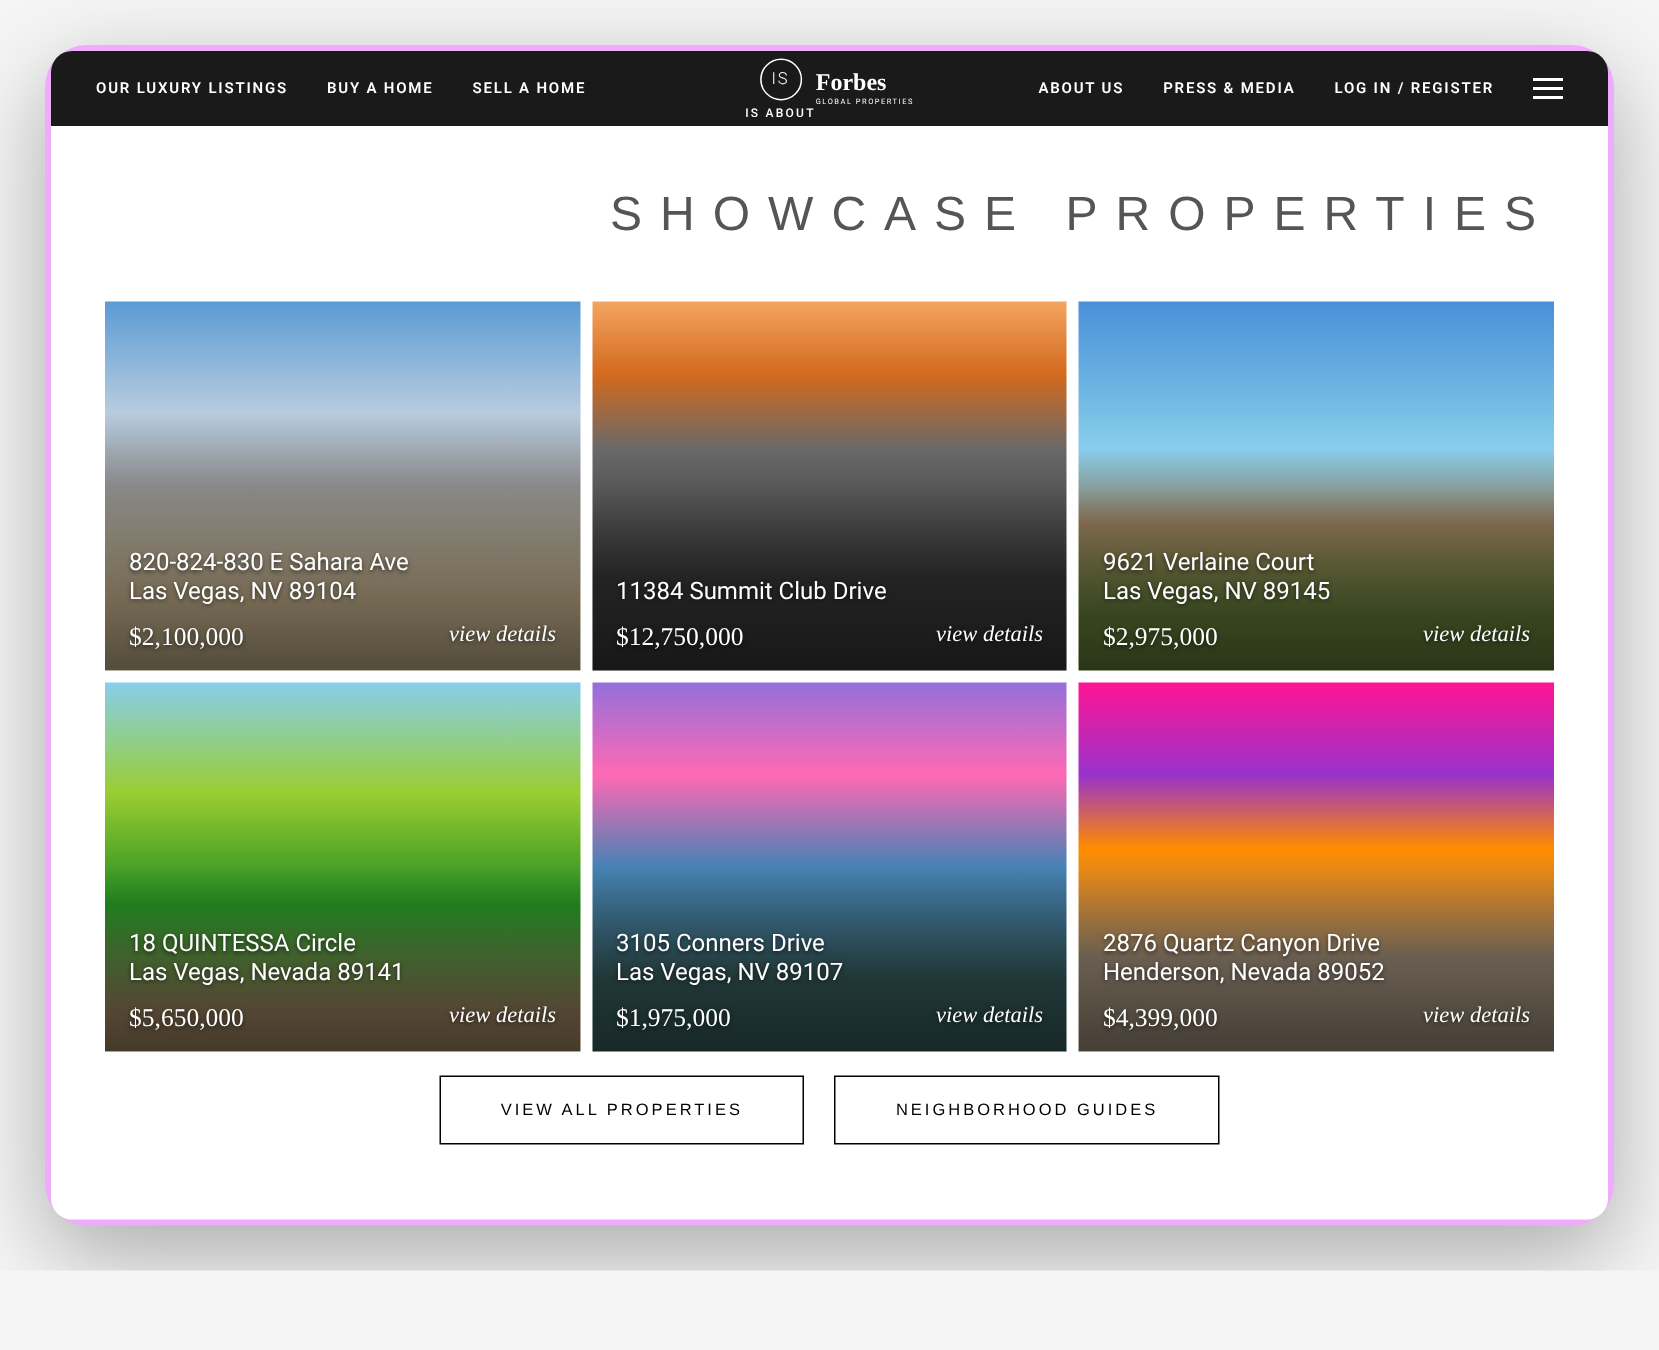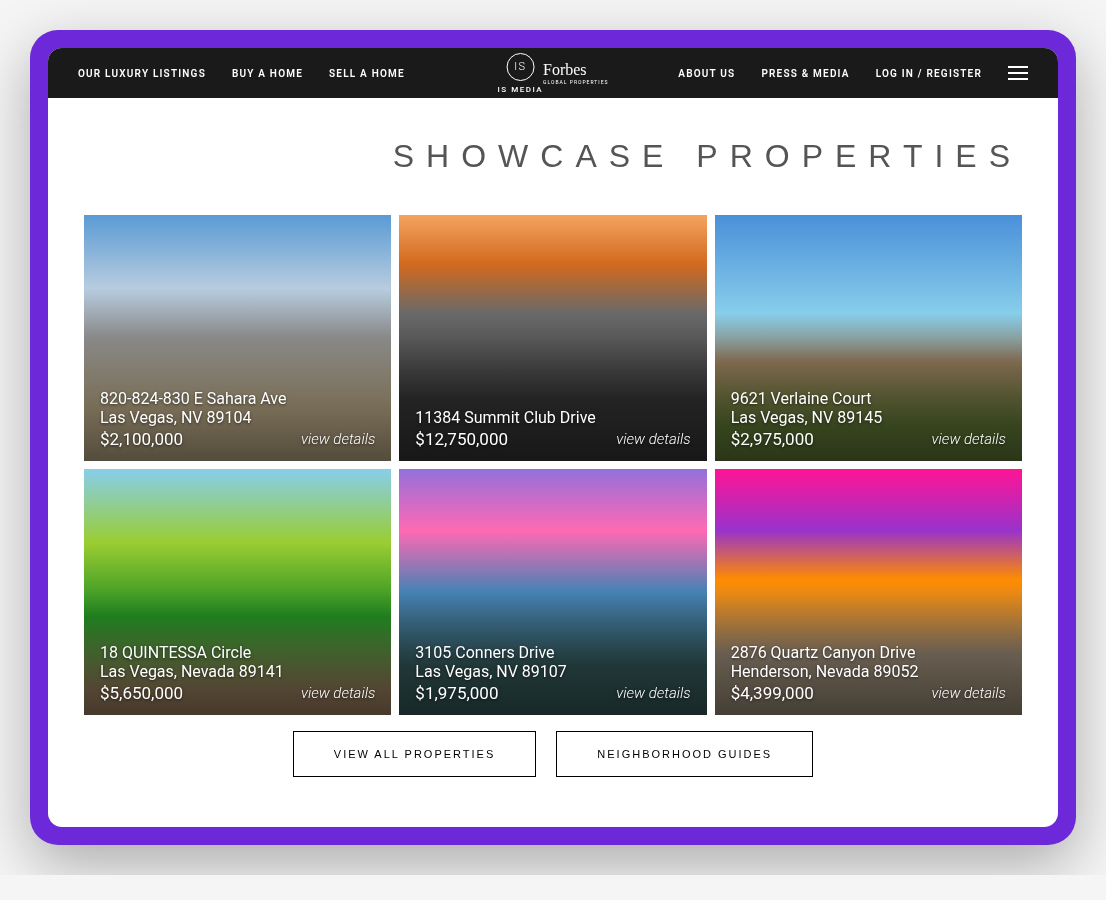--- a/index.html
+++ b/index.html
@@ -5,23 +5,23 @@
     * { margin: 0; padding: 0; box-sizing: border-box; }
     body {
       font-family: -apple-system, BlinkMacSystemFont, "Segoe UI", Roboto, sans-serif;
       background: #f5f5f5;
       display: flex;
       justify-content: center;
       padding: 30px;
     }
     .device-frame {
       width: 1046px;
-      background: #6d28d9;
+      background: #f0abfc;
       border-radius: 28px;
-      padding: 18px;
+      padding: 4px;
       box-shadow: 0 20px 60px rgba(0,0,0,0.3);
     }
     .screen {
       background: #fff;
       border-radius: 14px;
       overflow: hidden;
     }
     .header {
       background: #1a1a1a;
       color: #fff;
@@ -72,21 +72,21 @@
       letter-spacing: 1.5px;
       font-weight: 500;
     }
     .logo-forbes {
       display: flex;
       flex-direction: column;
       align-items: flex-start;
     }
     .forbes-main {
       font-size: 16px;
-      font-weight: 400;
+      font-weight: 700;
       letter-spacing: 0;
       font-family: Georgia, serif;
     }
     .forbes-sub {
       font-size: 5px;
       letter-spacing: 1px;
       font-weight: 400;
     }
     .hamburger {
       width: 20px;
@@ -141,22 +141,23 @@
       line-height: 1.2;
     }
     .card-city {
       font-size: 16px;
       font-weight: 400;
       line-height: 1.2;
     }
     .card-bottom {
       display: flex;
       justify-content: space-between;
-      align-items: center;
-      margin-top: 2px;
+      align-items: flex-start;
+      margin-top: 12px;
+      font-family: Liberation Serif, serif;
     }
     .card-price {
       font-size: 17px;
       font-weight: 400;
     }
     .card-link {
       font-size: 15px;
       font-weight: 300;
       font-style: italic;
     }
@@ -198,21 +199,21 @@
     <header class="header">
       <nav class="nav-left">
         <span class="nav-item">OUR LUXURY LISTINGS</span>
         <span class="nav-item">BUY A HOME</span>
         <span class="nav-item">SELL A HOME</span>
       </nav>
 
       <div class="logo-section">
         <div class="logo-is">
           <div class="logo-circle">IS</div>
-          <div class="logo-text">IS MEDIA</div>
+          <div class="logo-text">IS ABOUT</div>
         </div>
         <div class="logo-forbes">
           <div class="forbes-main">Forbes</div>
           <div class="forbes-sub">GLOBAL PROPERTIES</div>
         </div>
       </div>
 
       <nav class="nav-right">
         <span class="nav-item">ABOUT US</span>
         <span class="nav-item">PRESS &amp; MEDIA</span>

